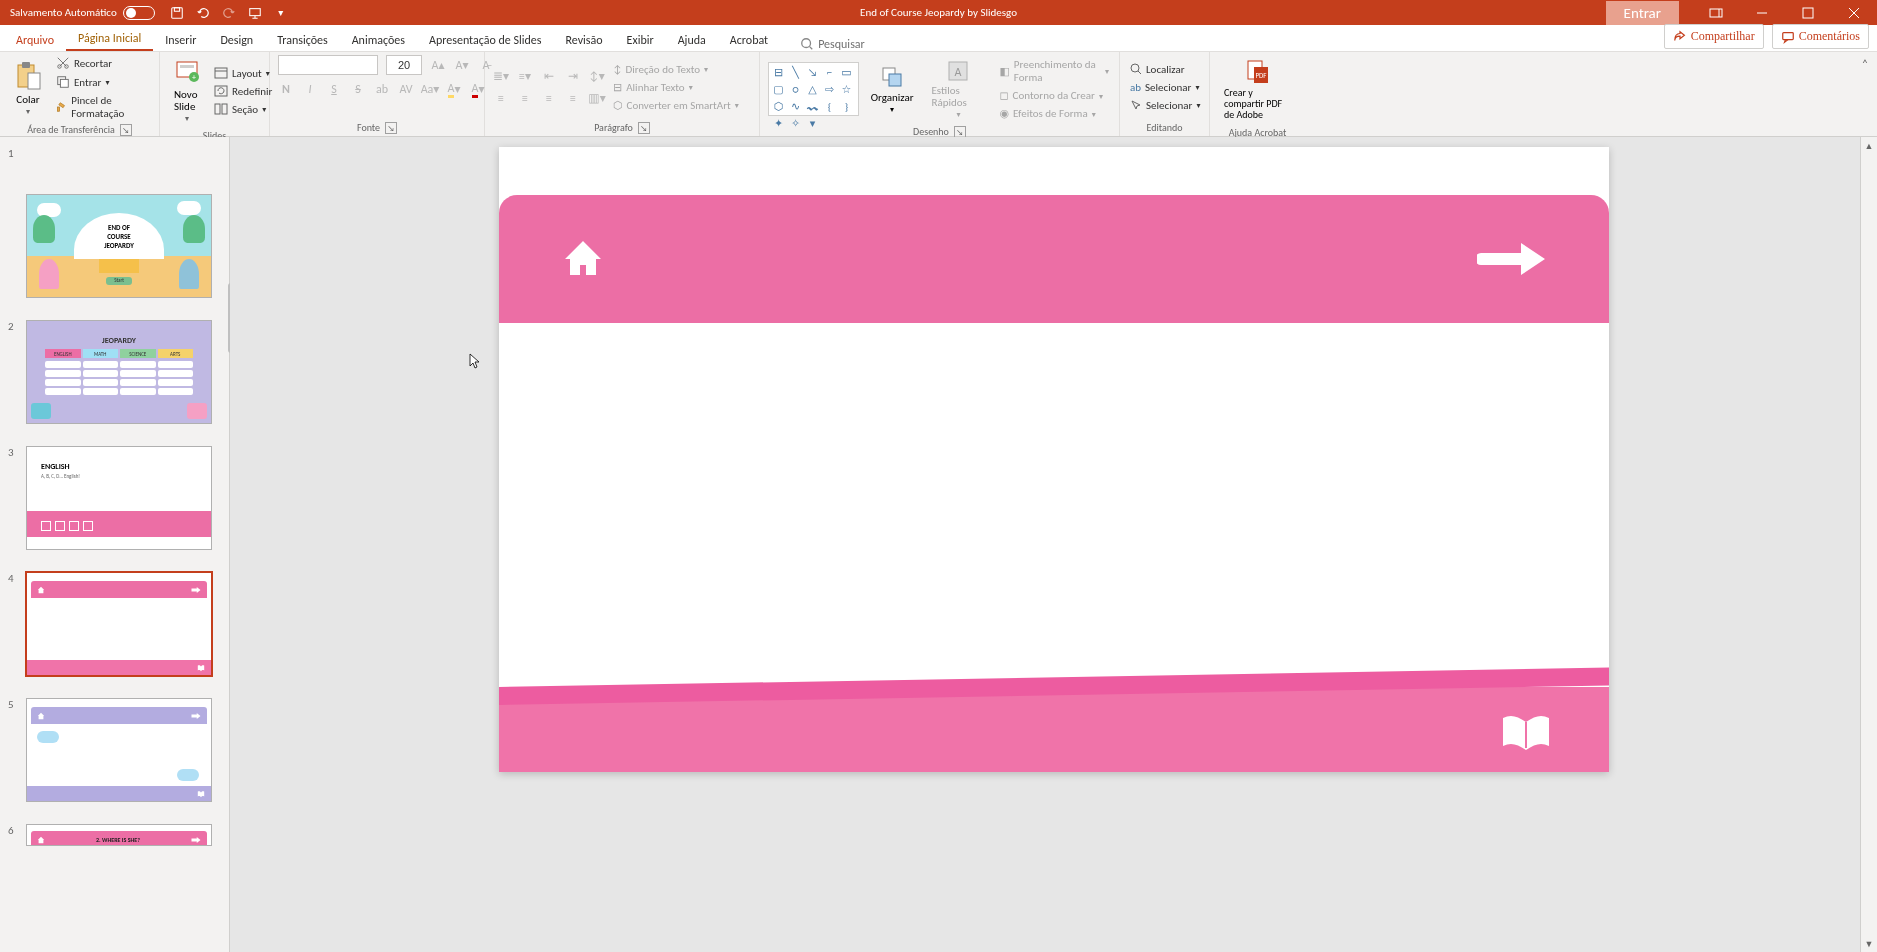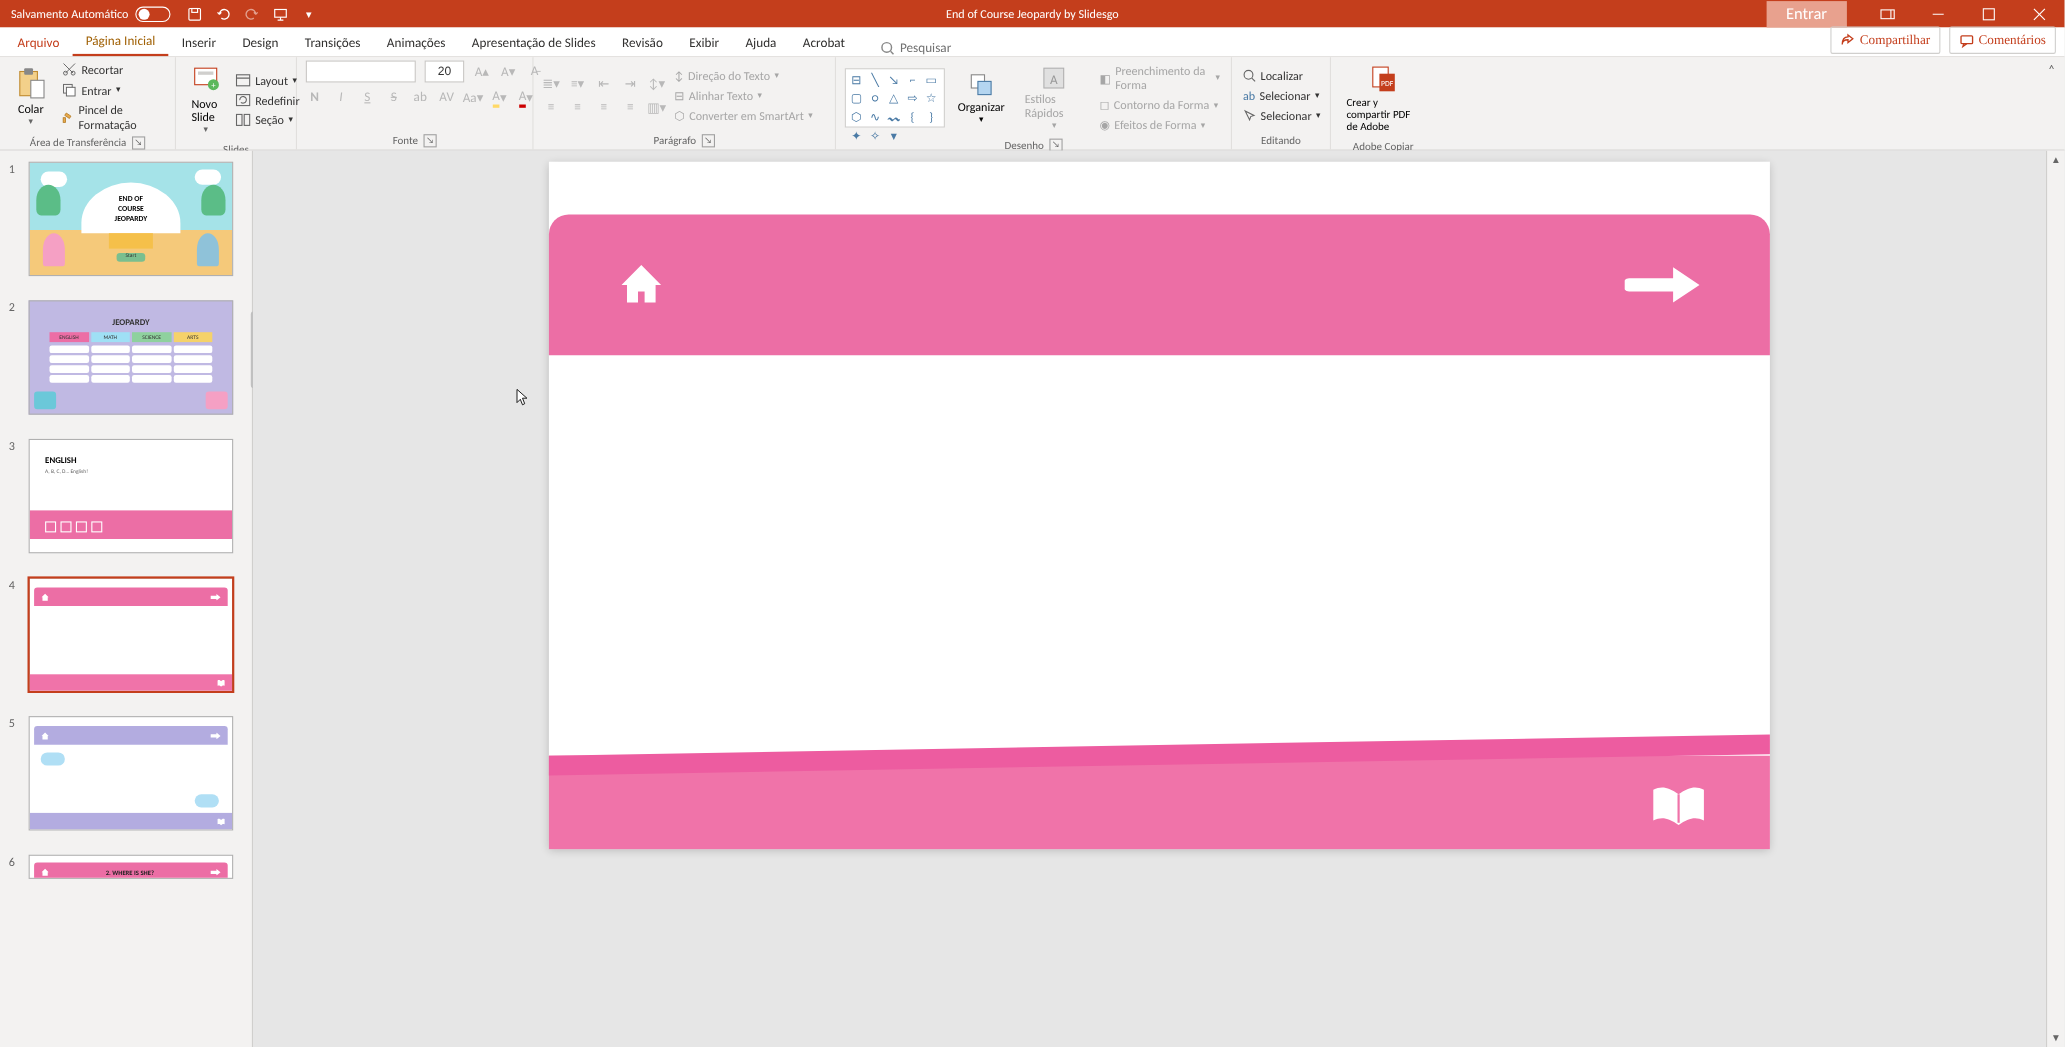--- a/index.html
+++ b/index.html
@@ -87,21 +87,21 @@
   }
   .scroll-right { position:absolute; right:0; top:0; bottom:0; width:17px; background:#f3f2f1; border-left:1px solid #d0cfcd;}
   .scroll-right .arrow { height:17px; display:flex; align-items:center; justify-content:center; color:#666; font-size:9px;}
 
   
   .slide-header-bar { position:absolute; top:48px; left:0; right:0; height:128px; background:#ec6ea5; border-top-left-radius:18px; border-top-right-radius:18px; display:flex; align-items:center; justify-content:space-between; padding:0 60px;}
   .slide-footer-bar { position:absolute; bottom:0; left:0; right:0; height:85px; background:#f073a9; }
   .slide-footer-bar::before { content:""; position:absolute; top:0; left:0; right:0; height:18px; background:#ed5ca0; transform:skewY(-1deg); transform-origin:left;}
 
   
-  .t1 { background:linear-gradient(#a5e3e8 60%, #f5c97a 60%);}
+  .t1 { background:linear-gradient(#a5e3e8 60%, #f5c97a 60%);margin-top:47px;}
   .t1 .cloud { position:absolute; width:24px; height:14px; background:#fff; border-radius:10px;}
   .t1 .title-box { position:absolute; left:50%; top:18px; transform:translateX(-50%); width:90px; height:46px; background:#fff; border-radius:50% 50% 0 0 / 80% 80% 0 0; text-align:center; padding-top:10px; font-size:7px; font-weight:bold;}
   .t2 { background:#c0b9e3;}
   .t2 .hdr { position:absolute; top:14px; left:0; right:0; text-align:center; font-size:8px; font-weight:bold; color:#333;}
   .t2 .cats { position:absolute; top:28px; left:18px; right:18px; display:flex; gap:2px;}
   .t2 .cat { flex:1; height:9px; font-size:5px; display:flex; align-items:center; justify-content:center; color:#333;}
   .t2 .rows { position:absolute; top:40px; left:18px; right:18px; display:flex; flex-direction:column; gap:2px;}
   .t2 .row { display:flex; gap:2px;}
   .t2 .cell { flex:1; height:7px; background:#fff; border-radius:2px;}
   .t3 { background:#fff;}
@@ -418,21 +418,21 @@
           <span style="font-size:8px;">▾</span>
       </div>
       <div class="small-btn-col">
         <div class="small-btn disabled">
             <span>◧</span>
             <span>Preenchimento da Forma</span>
             <span style="font-size:8px;">▾</span>
           </div>
         <div class="small-btn disabled">
             <span>◻</span>
-            <span>Contorno da Forma</span>
+            <span>Contorno da Crear</span>
             <span style="font-size:8px;">▾</span>
           </div>
         <div class="small-btn disabled">
             <span>◉</span>
             <span>Efeitos de Forma</span>
             <span style="font-size:8px;">▾</span>
           </div>
       </div>
     </div>
     <div class="ribbon-group-label">
@@ -475,21 +475,21 @@
       <div class="big-btn">
         <svg width="26" height="26" viewBox="0 0 26 26">
             <rect x="3" y="2" width="14" height="18" fill="#fff" stroke="#c43e1c"></rect>
             <rect x="9" y="8" width="14" height="16" fill="#c43e1c"></rect>
             <text x="16" y="19" fill="#fff" font-size="7" text-anchor="middle">PDF</text>
           </svg>
         <span style="text-align:left;line-height:1.1;font-size:10px;">Crear y compartir PDF de Adobe</span>
       </div>
     </div>
     <div class="ribbon-group-label">
-        <span>Adobe Copiar</span>
+        <span>Ajuda Acrobat</span>
       </div>
   </div>
 
   <div style="margin-left:auto;display:flex;align-items:flex-start;padding:4px;">
     <div style="width:16px;height:16px;display:flex;align-items:center;justify-content:center;color:#666;">˄</div>
   </div>
 </div>
 
 <div class="workspace">
   <div class="slide-panel">

